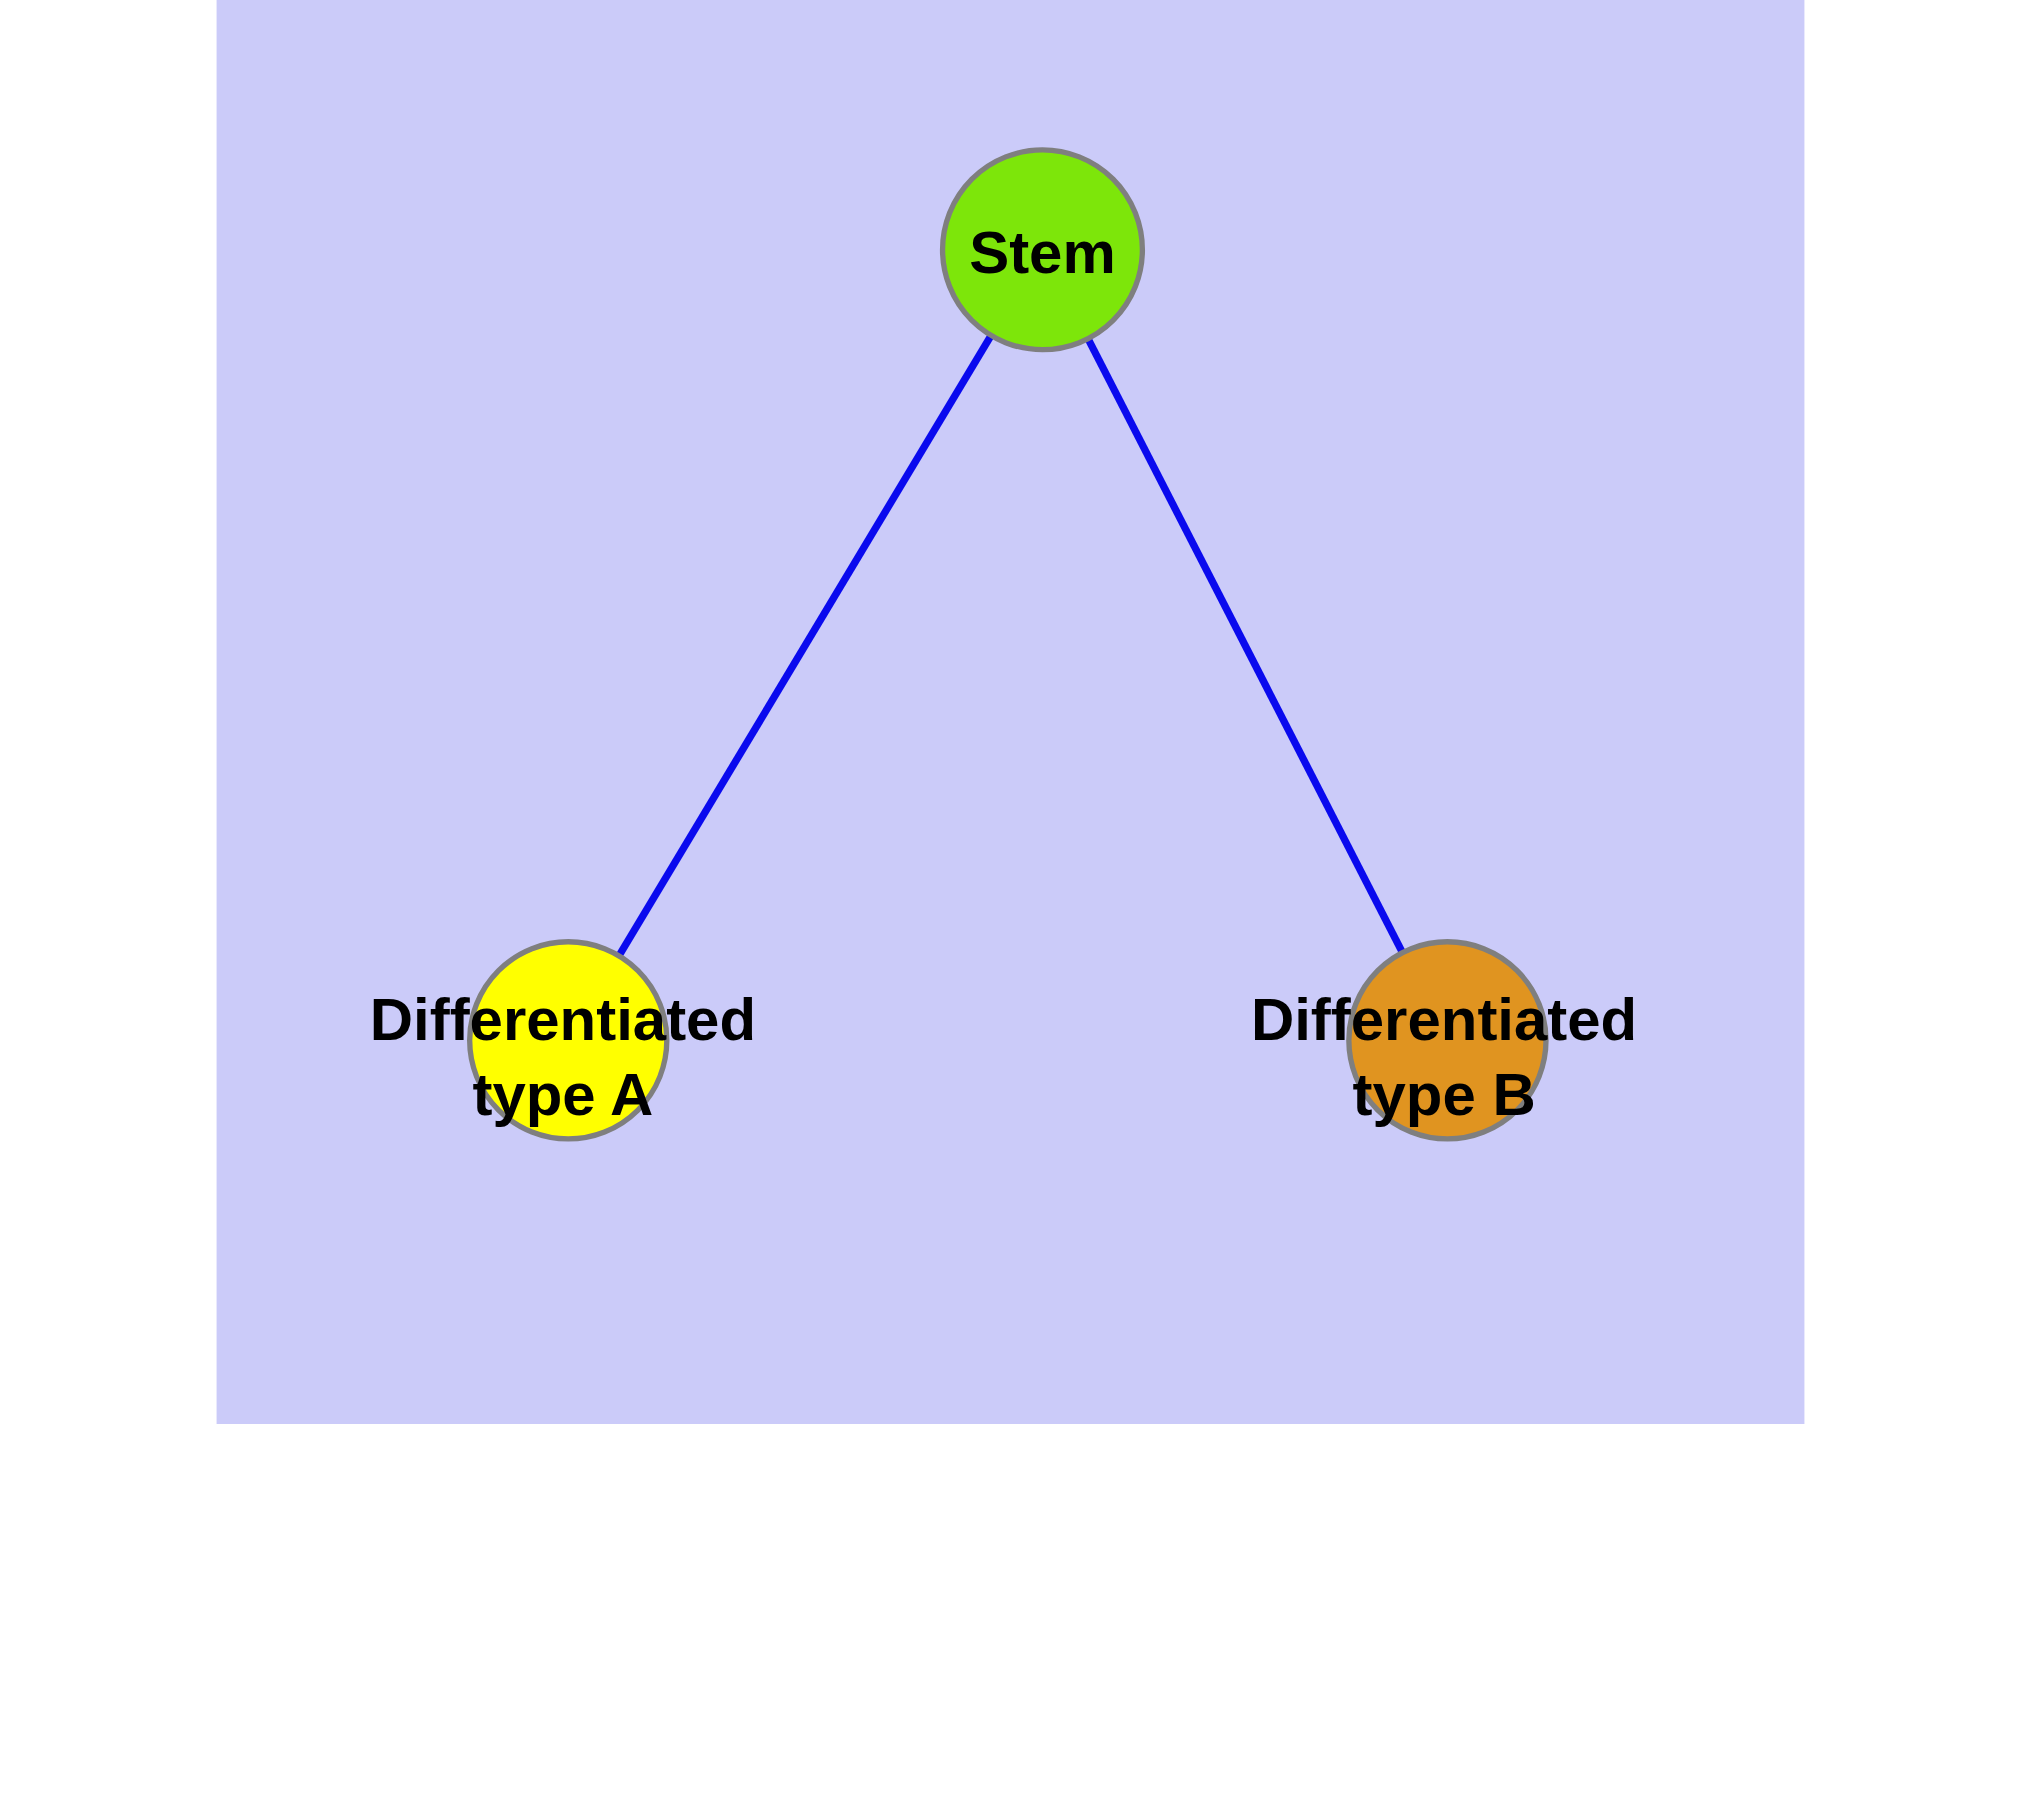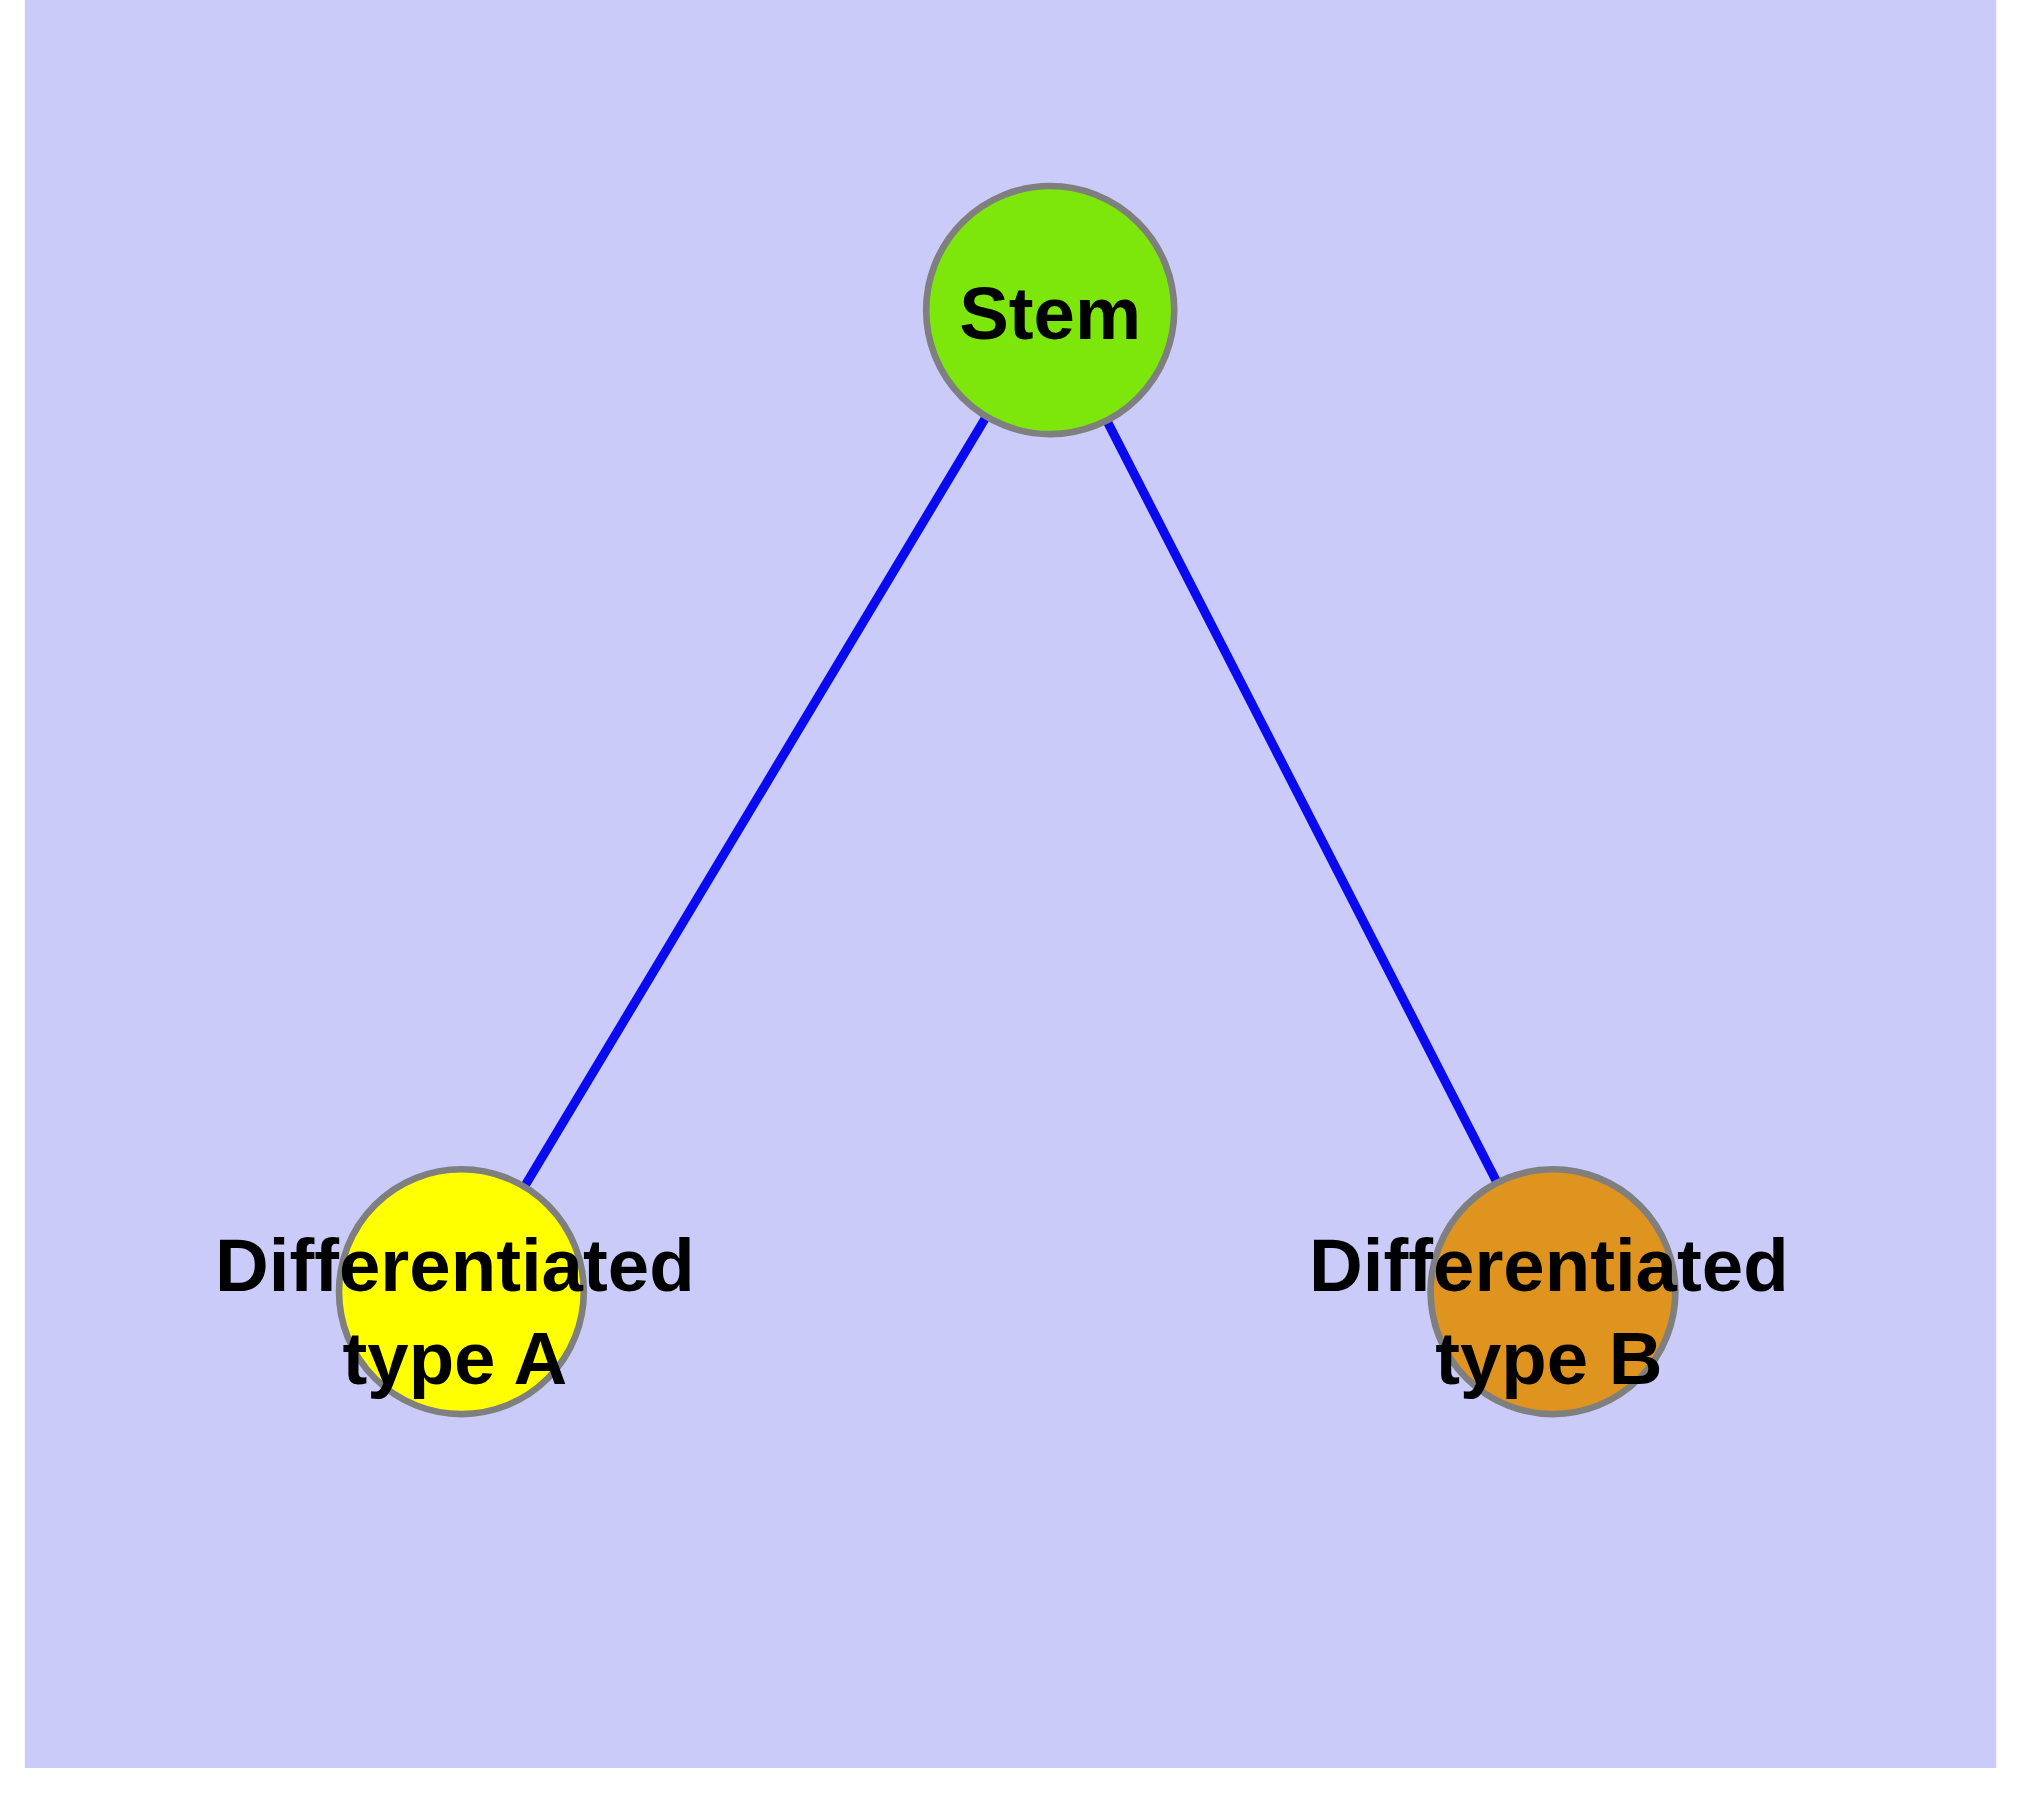--- a/index.html
+++ b/index.html
@@ -2,21 +2,21 @@
 <html style="font-size:13.6px"><head>
 <meta charset="utf-8">
 <style>
   html, body {
     margin: 0;
     padding: 0;
     background: #ffffff;
   }
   #canvas-wrap {
     width: 2021px;
-    height: 1768px;
+    height: 1424px;
     position: relative;
     overflow: hidden;
     border-radius: 13px;
   }
   svg {
     display: block;
     width: 100%;
     height: 100%;
   }
   .edge {

